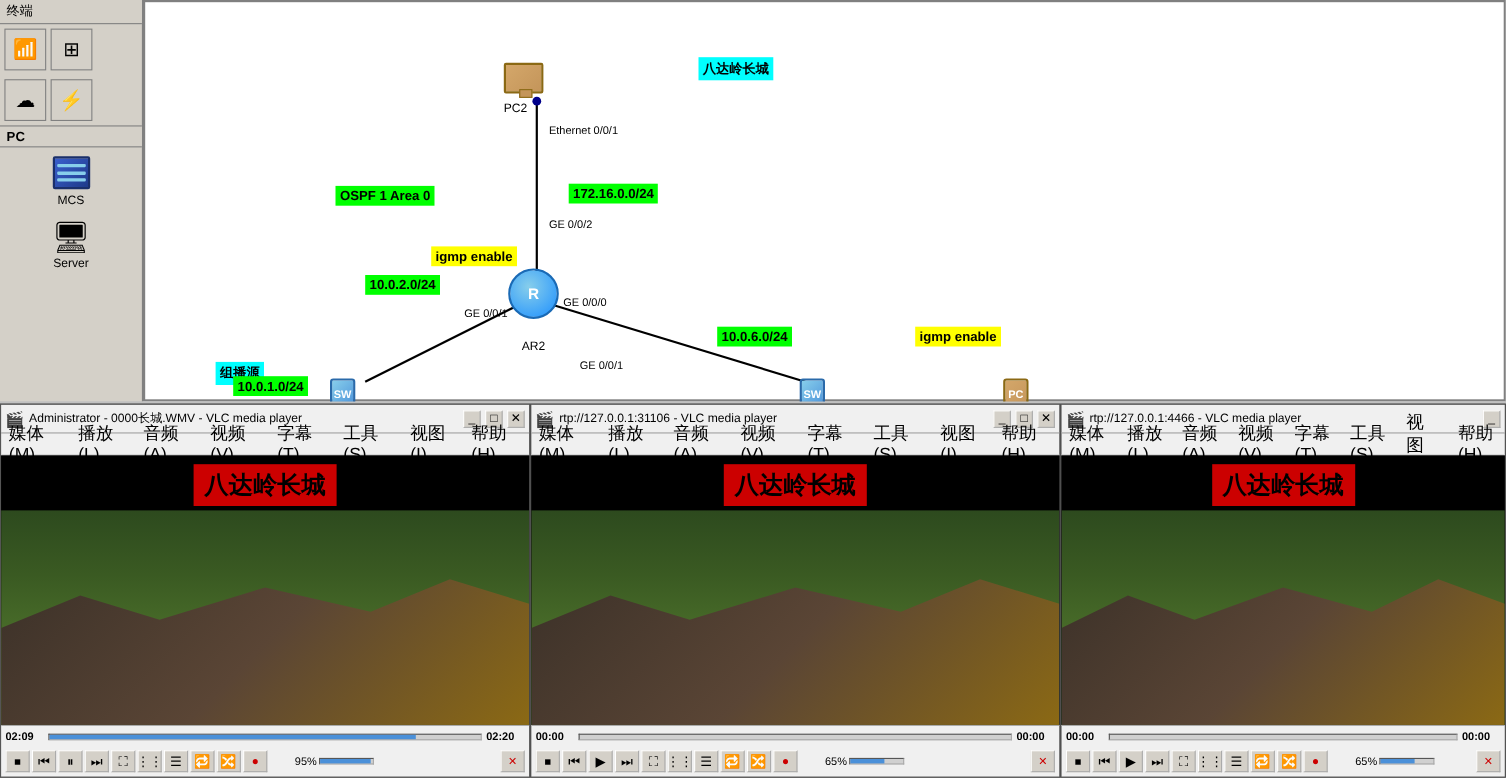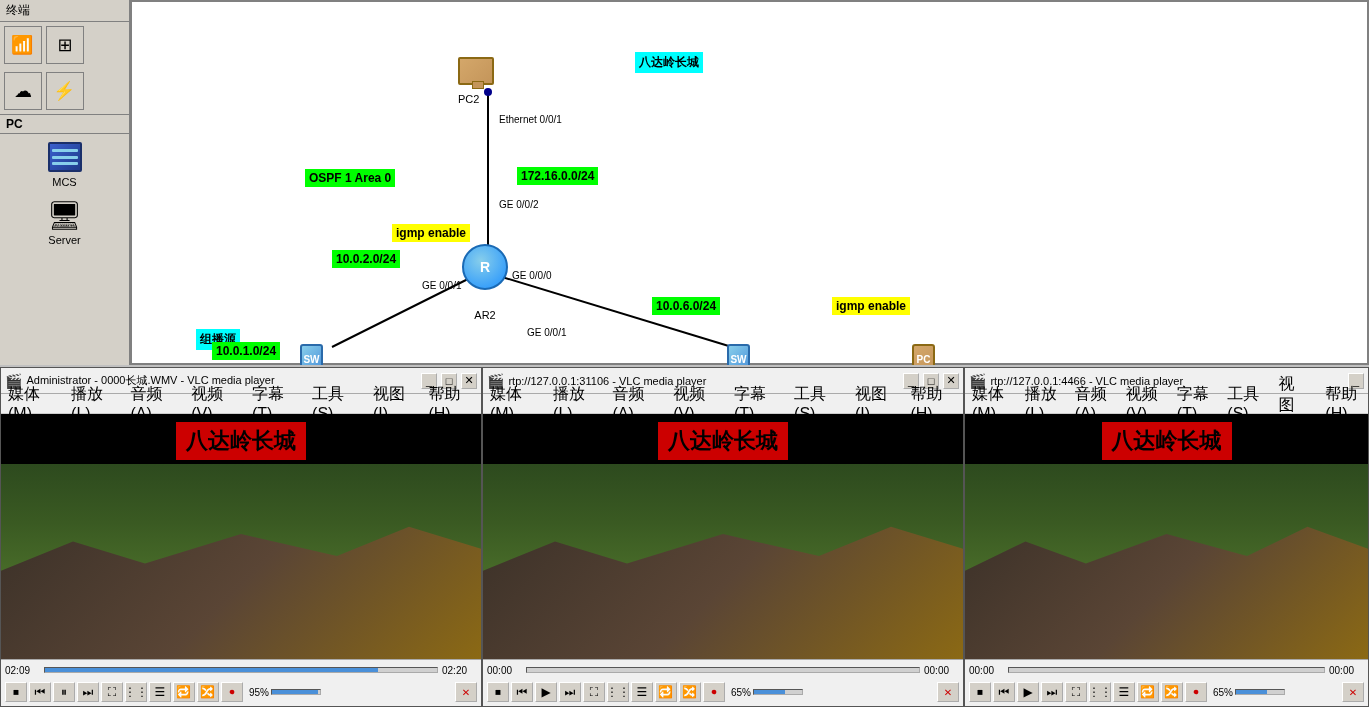--- a/index.html
+++ b/index.html
@@ -222,20 +222,21 @@
       border-top: 1px solid #aaa;
       padding: 2px 4px;
       flex-shrink: 0;
     }
 
     .vlc-progress-row {
       display: flex;
       align-items: center;
       gap: 4px;
       height: 16px;
+      font-weight: bold;
     }
 
     .vlc-time {
       font-size: 10px;
       color: #000;
       min-width: 35px;
     }
 
     .vlc-progress-bar {
       flex: 1;
@@ -289,20 +290,21 @@
     }
 
     .volume-fill {
       height: 100%;
       background: #4a90d9;
     }
 
     .vol-pct {
       font-size: 10px;
       color: #000;
+      margin-left: 19px;
     }
 
     
     .pc-monitor {
       width: 36px; height: 28px;
       background: linear-gradient(135deg, #d4a76a, #c4955a);
       border: 2px solid #8b6914;
       border-radius: 2px;
       position: relative;
     }

